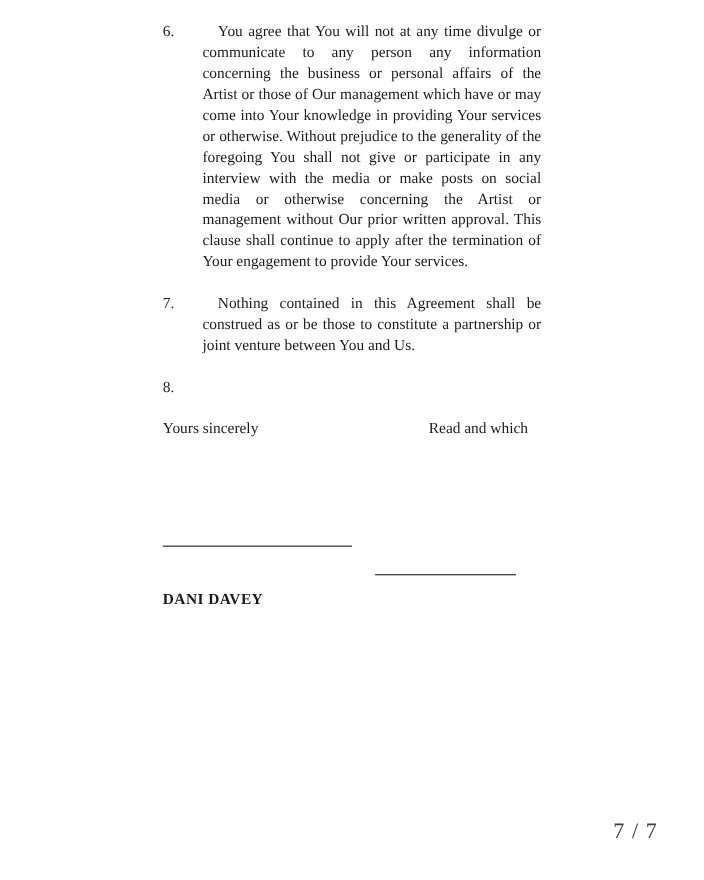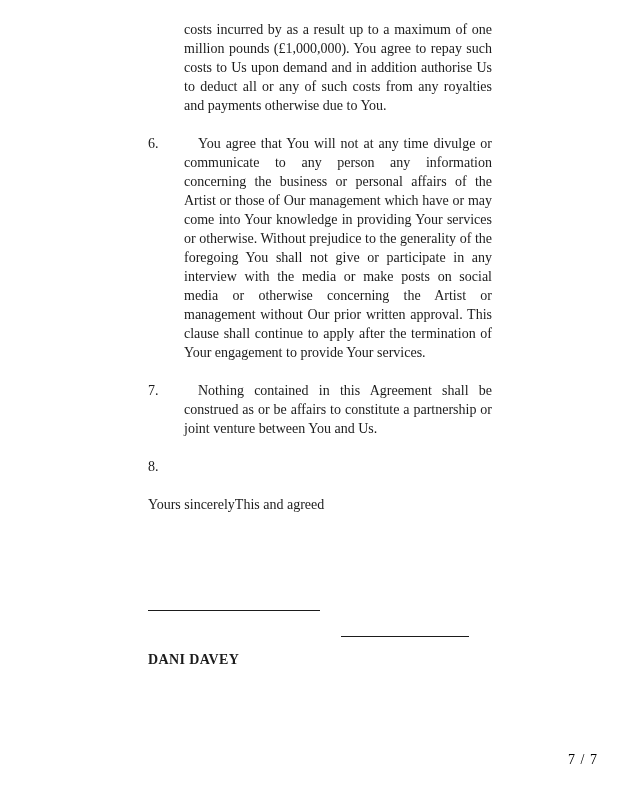--- a/index.html
+++ b/index.html
@@ -43,22 +43,22 @@
     width: 36px;
     flex-shrink: 0;
   }
   .clause-text {
     flex: 1;
     text-align: justify;
     text-indent: 14px;
   }
   .signoff-row {
     display: flex;
-    justify-content: flex-start;
-    margin: 0 0 19px 0;
+    justify-content: space-between;
+    margin: 0 12px 19px 0;
   }
   .signature-block {
     position: relative;
     margin-top: 78px;
     height: 48px;
   }
   .sig-line {
     position: absolute;
     border-bottom: 1.2px solid #1b1b1b;
   }
@@ -74,51 +74,50 @@
   }
   .signatory {
     font-weight: bold;
     letter-spacing: 0.4px;
     margin-top: 10px;
   }
   .page-number {
     position: absolute;
     right: 42px;
     bottom: 32px;
-    font-size: 14px;
-    color: #000000;
+    font-size: 20px;
+    color: #404040;
     letter-spacing: 1px;
   }
 </style>
 </head>
 <body>
 
 <div class="page">
   <div class="content">
 
-    <p class="para indented">costs incurred by as a result up to a maximum of one million pounds (£1,000,000). You agree to repay such costs to Us upon demand and in addition authorise Us to deduct all or any of such costs from any royalties and payments otherwise due to You.</p>
 
     <div class="clause">
       <span class="clause-number">6.</span>
       <span class="clause-text">You agree that You will not at any time divulge or communicate to any person any information concerning the business or personal affairs of the Artist or those of Our management which have or may come into Your knowledge in providing Your services or otherwise. Without prejudice to the generality of the foregoing You shall not give or participate in any interview with the media or make posts on social media or otherwise concerning the Artist or management without Our prior written approval. This clause shall continue to apply after the termination of Your engagement to provide Your services.</span>
     </div>
 
     <div class="clause">
       <span class="clause-number">7.</span>
-      <span class="clause-text">Nothing contained in this Agreement shall be construed as or be affairs to constitute a partnership or joint venture between You and Us.</span>
+      <span class="clause-text">Nothing contained in this Agreement shall be construed as or be those to constitute a partnership or joint venture between You and Us.</span>
     </div>
 
     <div class="clause">
       <span class="clause-number">8.</span>
     </div>
 
 
     <div class="signoff-row">
       <span>Yours sincerely</span>
-      <span>This and agreed</span>
+      <span>Read and which</span>
     </div>
 
     <div class="signature-block">
       <div class="sig-line sig-line-left"></div>
       <div class="sig-line sig-line-right"></div>
     </div>
 
     <div class="signatory">DANI DAVEY</div>
 
   </div>

